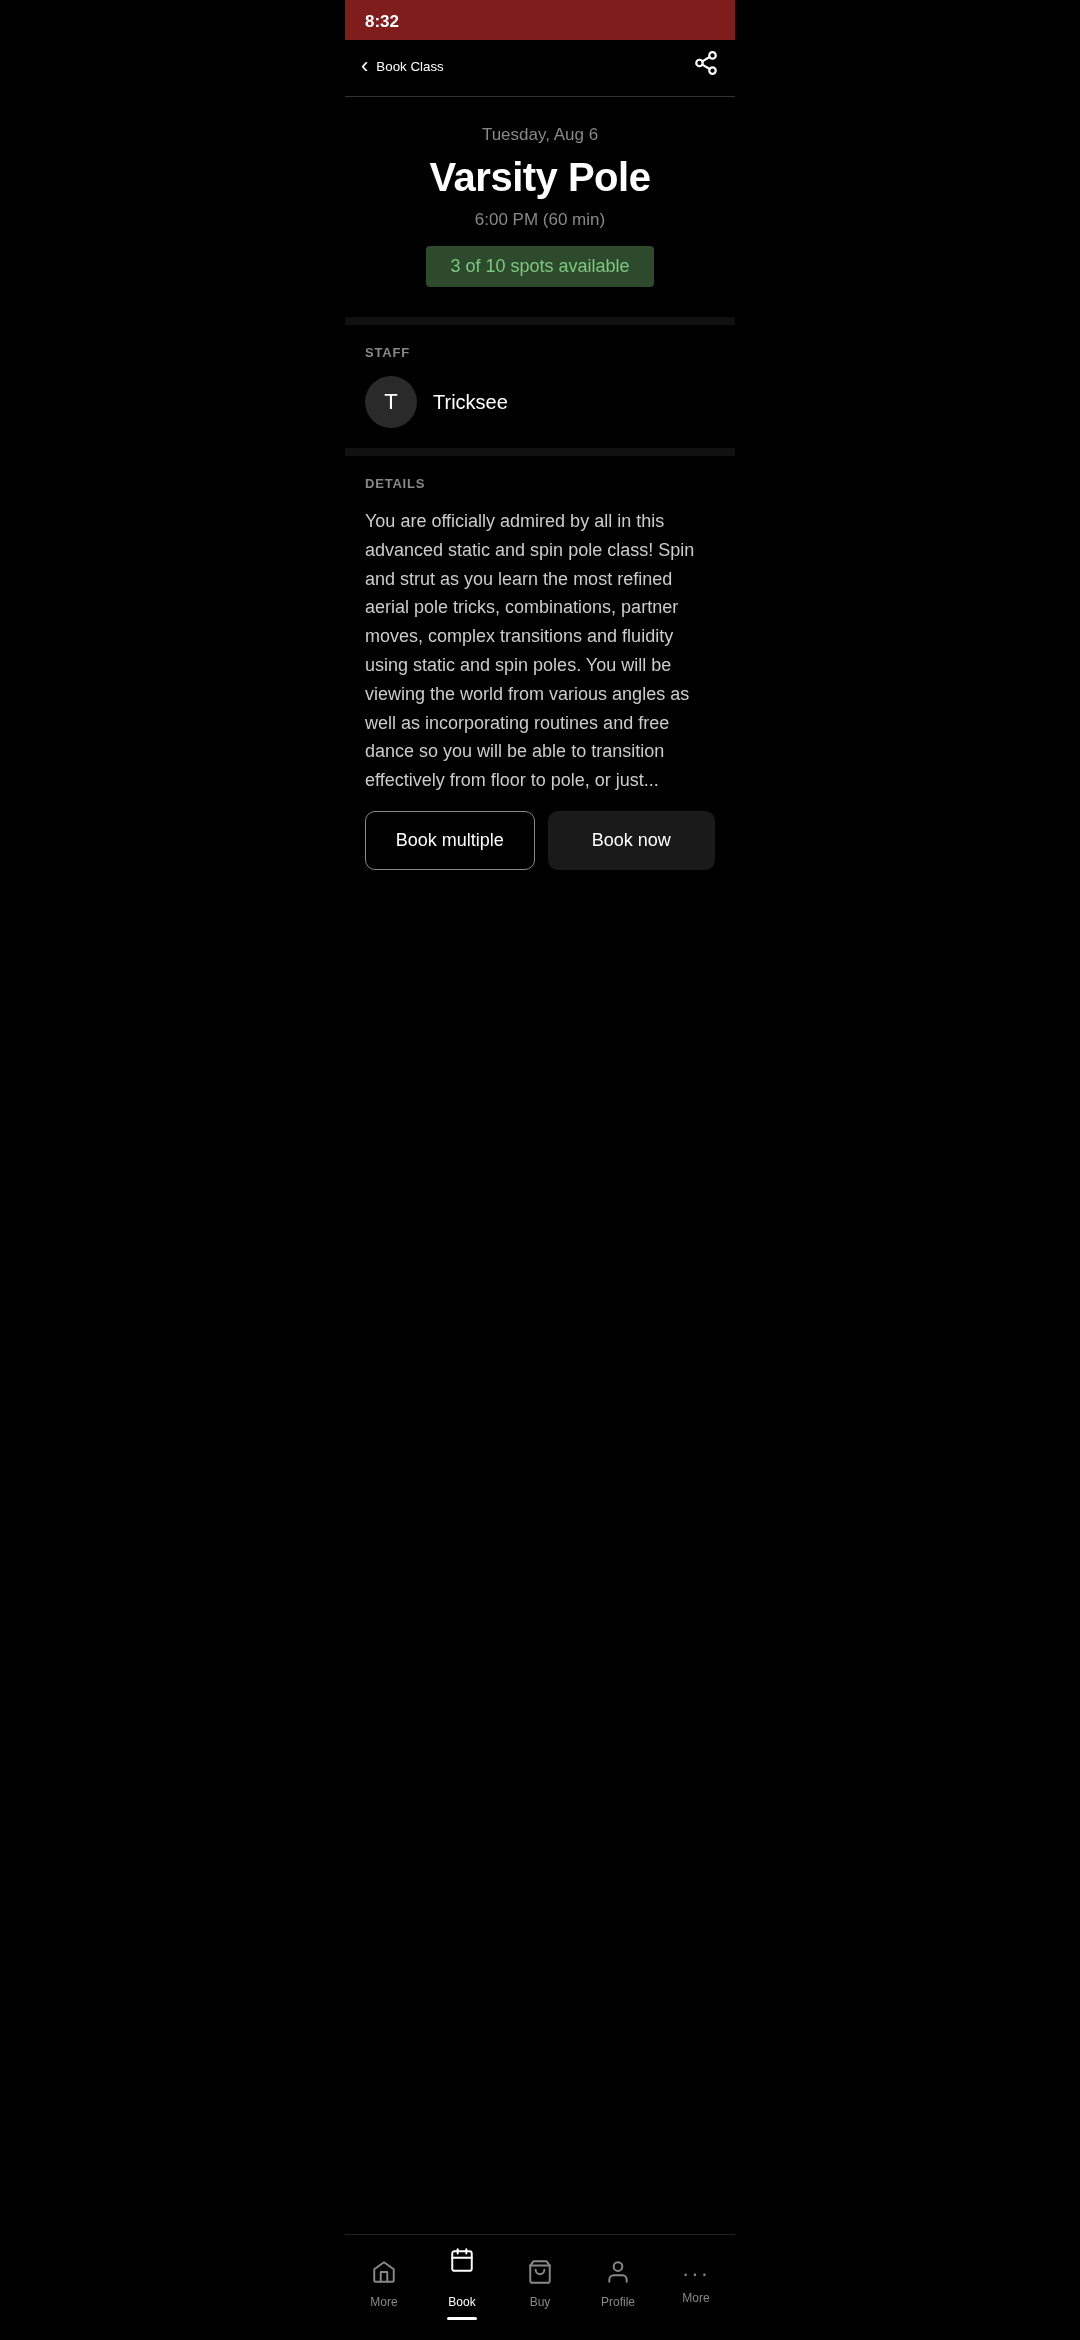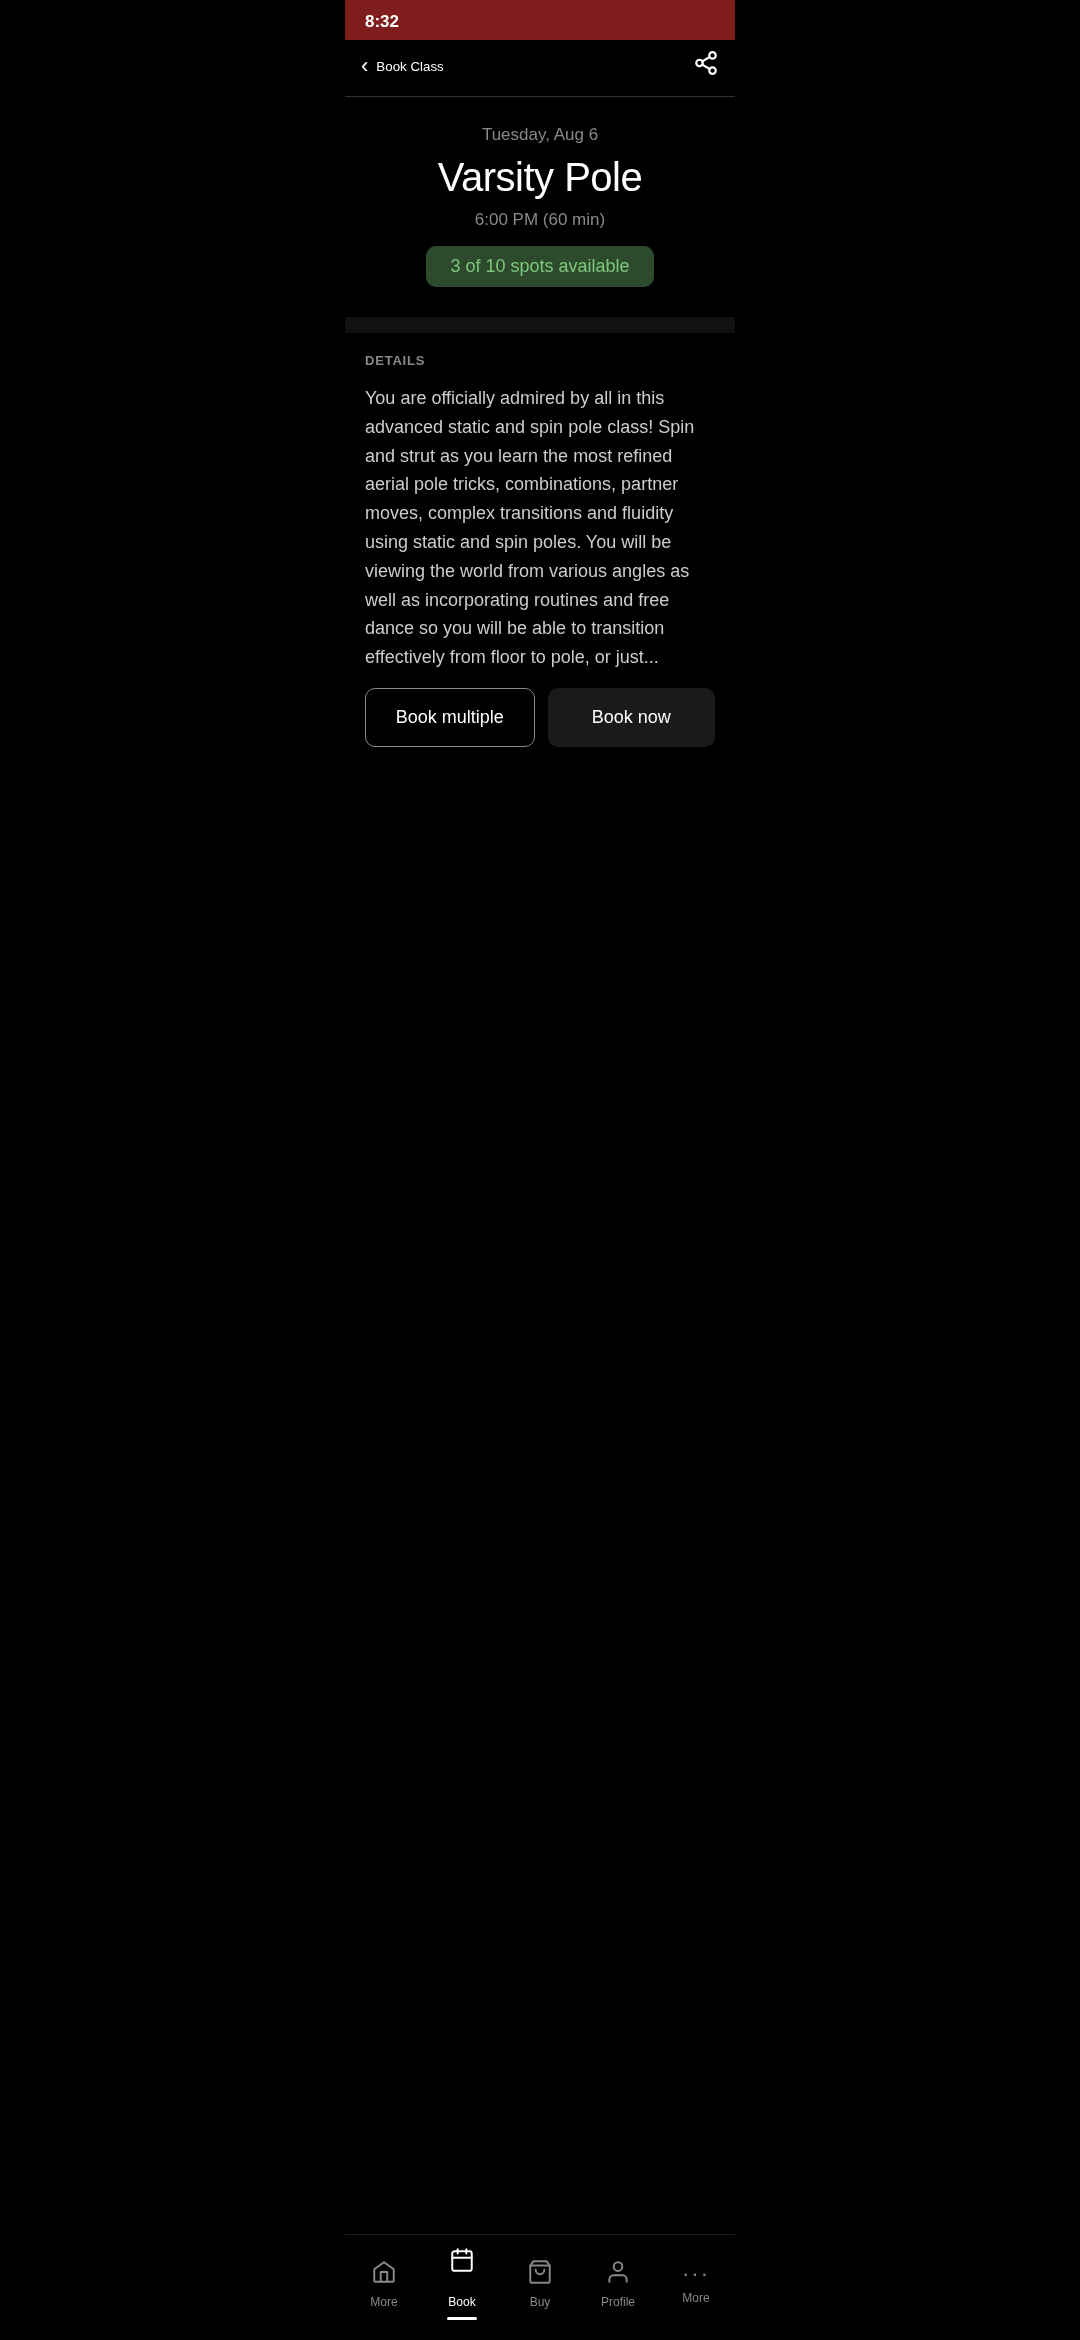--- a/index.html
+++ b/index.html
@@ -80,38 +80,38 @@
     }
 
     .class-date {
       font-size: 17px;
       color: #888888;
       margin-bottom: 10px;
     }
 
     .class-name {
       font-size: 40px;
-      font-weight: 400;
+      font-weight: 700;
       color: #ffffff;
       margin-bottom: 10px;
       letter-spacing: -0.5px;
     }
 
     .class-time {
       font-size: 17px;
       color: #888888;
       margin-bottom: 16px;
     }
 
     .spots-badge {
       display: inline-block;
       background-color: #2d4a2d;
       color: #7dc87d;
       padding: 10px 24px;
-      border-radius: 10px;
+      border-radius: 4px;
       font-size: 18px;
       font-weight: 500;
     }
 
     
     .section {
       background-color: #000000;
       padding: 20px 20px;
     }
 
@@ -280,20 +280,27 @@
 
   <div class="class-header">
     <div class="class-date">Tuesday, Aug 6</div>
     <div class="class-name">Varsity Pole</div>
     <div class="class-time">6:00 PM (60 min)</div>
     <div class="spots-badge">3 of 10 spots available</div>
   </div>
 
   <div class="section-sep"></div>
 
+  <div class="section">
+    <div class="section-label">STAFF</div>
+    <div class="staff-item">
+      <div class="staff-avatar">T</div>
+      <span class="staff-name">Tricksee</span>
+    </div>
+  </div>
 
   <div class="section-sep"></div>
 
   <div class="details-section">
     <div class="section-label">DETAILS</div>
     <p class="details-text">You are officially admired by all in this advanced static and spin pole class! Spin and strut as you learn the most refined aerial pole tricks, combinations, partner moves, complex transitions and fluidity using static and spin poles.   You will be viewing the world from various angles as well as incorporating routines and free dance so you will be able to transition effectively from floor to pole, or just...</p>
   </div>
 
   <div class="bottom-buttons">
     <button class="btn-outline">Book multiple</button>

